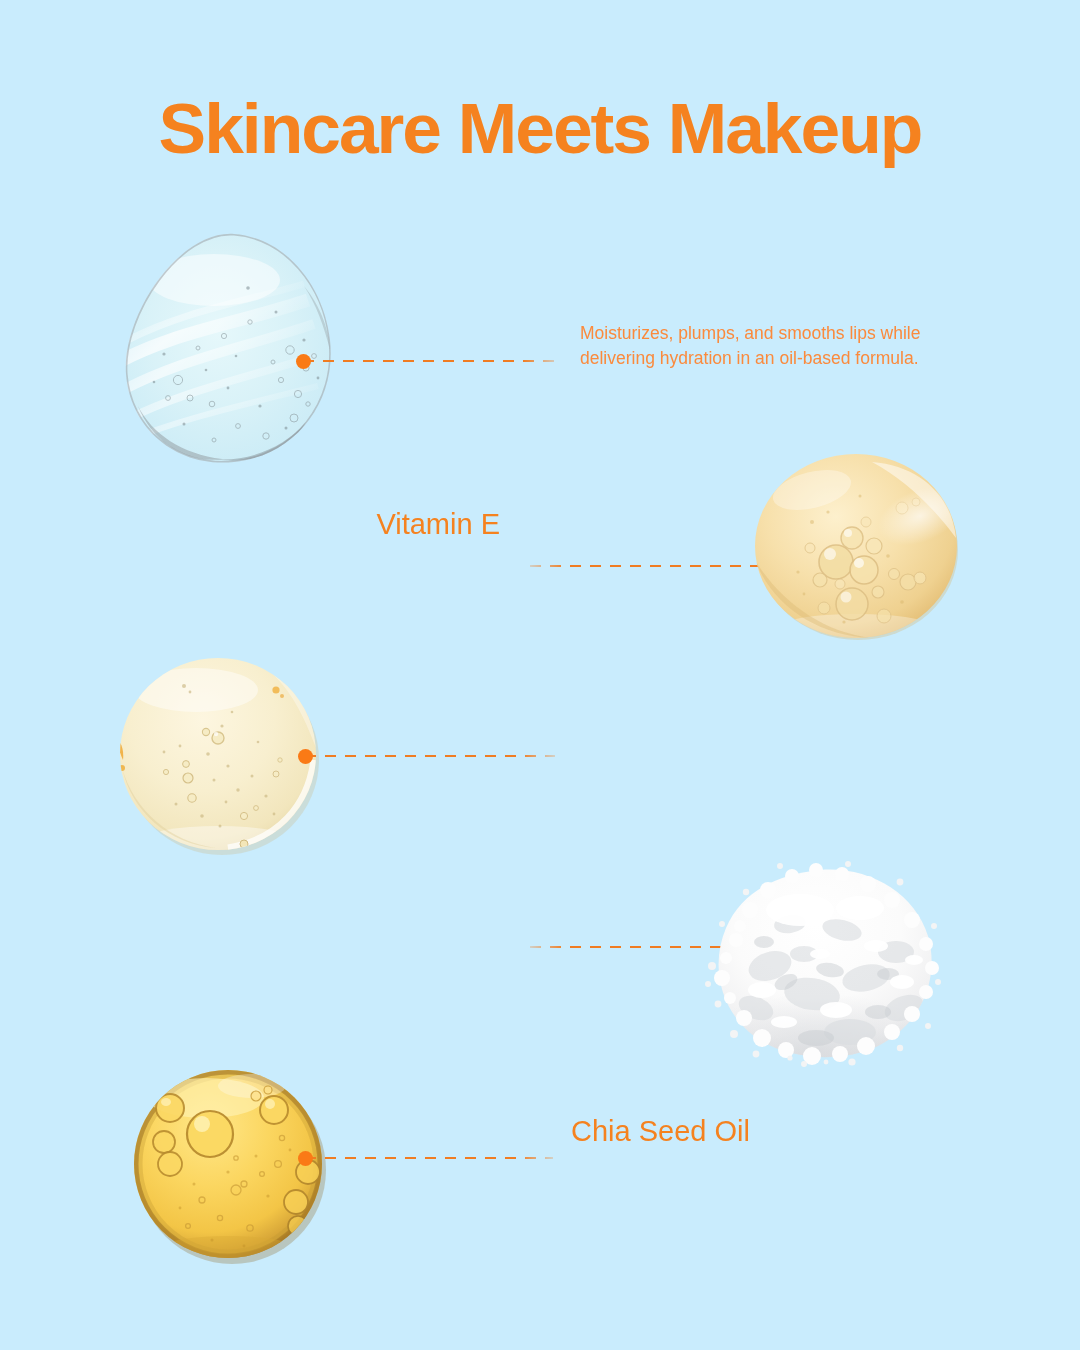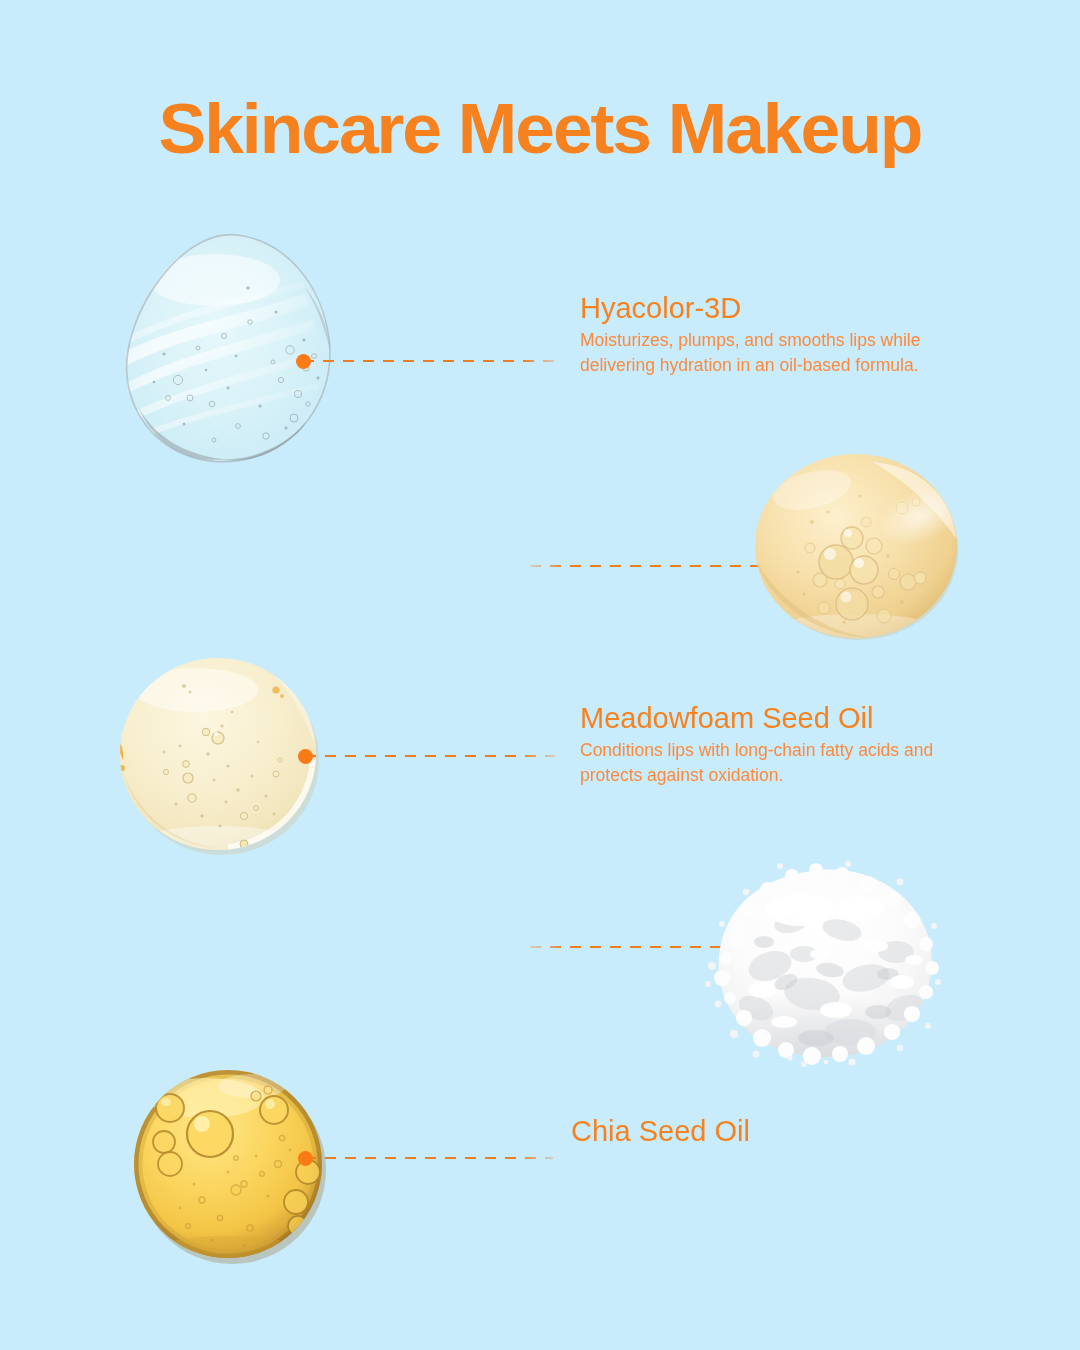--- a/index.html
+++ b/index.html
@@ -32,21 +32,21 @@
     color:#f5821f;
     font-size:29px;
     line-height:1.15;
     white-space:nowrap;
   }
   .block .name .reg{ font-size:19px; vertical-align:super; }
   .block .desc{
     color:#fb8a3c;
     font-size:17.5px;
     line-height:1.42;
-    margin-top:3px;
+    margin-top:29px;
   }
   .right-block{ text-align:left; }
   .left-block{ text-align:right; }
 
   
   .conn{ position:absolute; height:2px; }
   .conn .dash{
     position:absolute; left:0; top:0; width:100%; height:2px;
     background-image:linear-gradient(to right,#f07c22 0 11px,rgba(240,124,34,0) 11px 20px);
     background-size:20px 2px;
@@ -150,25 +150,25 @@
       </g>
     </svg>
   </div>
 
   <div class="conn fade-right" style="left:303px; top:360px; width:255px;">
     <div class="dash"></div>
     <span class="dot at-left"></span>
   </div>
 
   <div class="block right-block" style="left:580px; top:292px; width:420px;">
-    <div class="name">Hyacolor-3D</div>
     <div class="desc">Moisturizes, plumps, and smooths lips while delivering hydration in an oil-based formula.</div>
   </div>
 
   <div class="block left-block" style="left:130px; top:508px; width:370px;">
+    <div class="name">Vitamin E</div>
   </div>
 
   <div class="conn fade-left" style="left:530px; top:565px; width:252px;">
     <div class="dash"></div>
     <span class="dot at-right"></span>
   </div>
 
   <div class="swatch" style="left:752px; top:452px; width:208px; height:188px;">
     <svg viewBox="0 0 208 188">
       <defs>
@@ -298,22 +298,20 @@
       </g>
     </svg>
   </div>
 
   <div class="conn fade-right" style="left:305px; top:755px; width:250px;">
     <div class="dash"></div>
     <span class="dot at-left"></span>
   </div>
 
   <div class="block right-block" style="left:580px; top:702px; width:420px;">
-    <div class="name">Meadowfoam Seed Oil</div>
-    <div class="desc">Conditions lips with long-chain fatty acids and protects against oxidation.</div>
   </div>
 
   <div class="block left-block" style="left:110px; top:905px; width:390px;">
   </div>
 
   <div class="conn fade-left" style="left:530px; top:946px; width:247px;">
     <div class="dash"></div>
     <span class="dot at-right"></span>
   </div>
 

